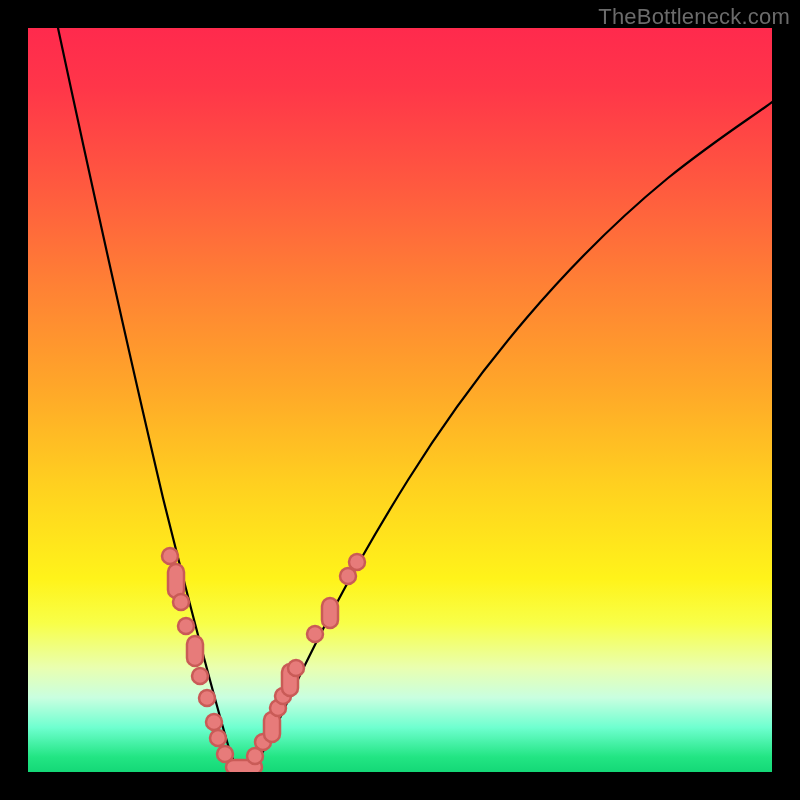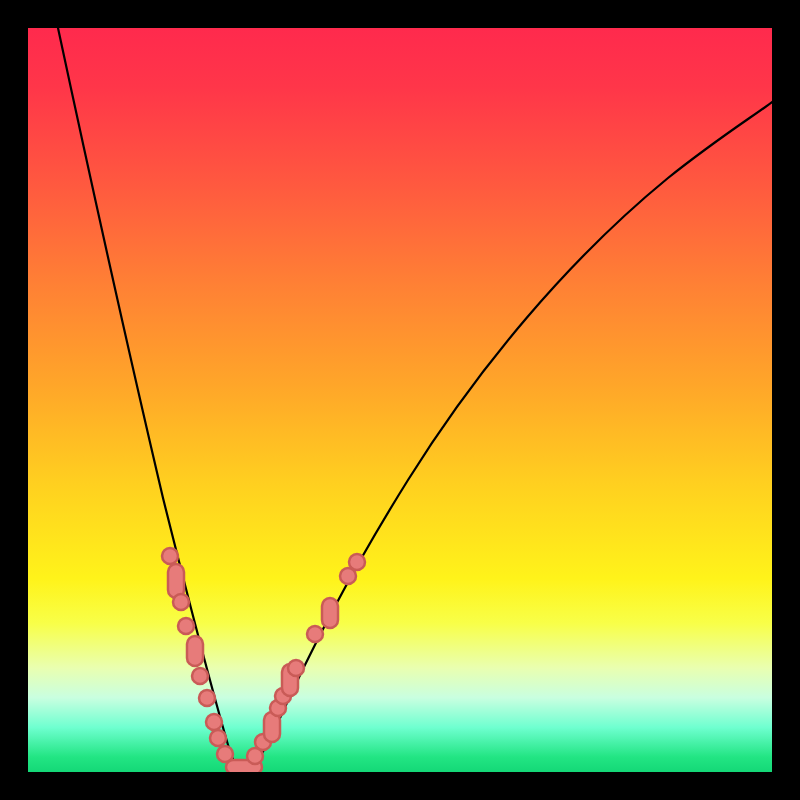--- a/index.html
+++ b/index.html
@@ -115,13 +115,14 @@
       <rect class="capsule" x="254" y="636" width="16" height="32" rx="8"></rect>
       <circle class="dot" cx="268" cy="640" r="8"></circle>
       <circle class="dot" cx="287" cy="606" r="8"></circle>
       <rect class="capsule" x="294" y="570" width="16" height="30" rx="8"></rect>
       <circle class="dot" cx="320" cy="548" r="8"></circle>
       <circle class="dot" cx="329" cy="534" r="8"></circle>
 
     </svg>
   </div>
 
+  <div class="watermark">TheBottleneck.com</div>
 </div>
 
 </body></html>

